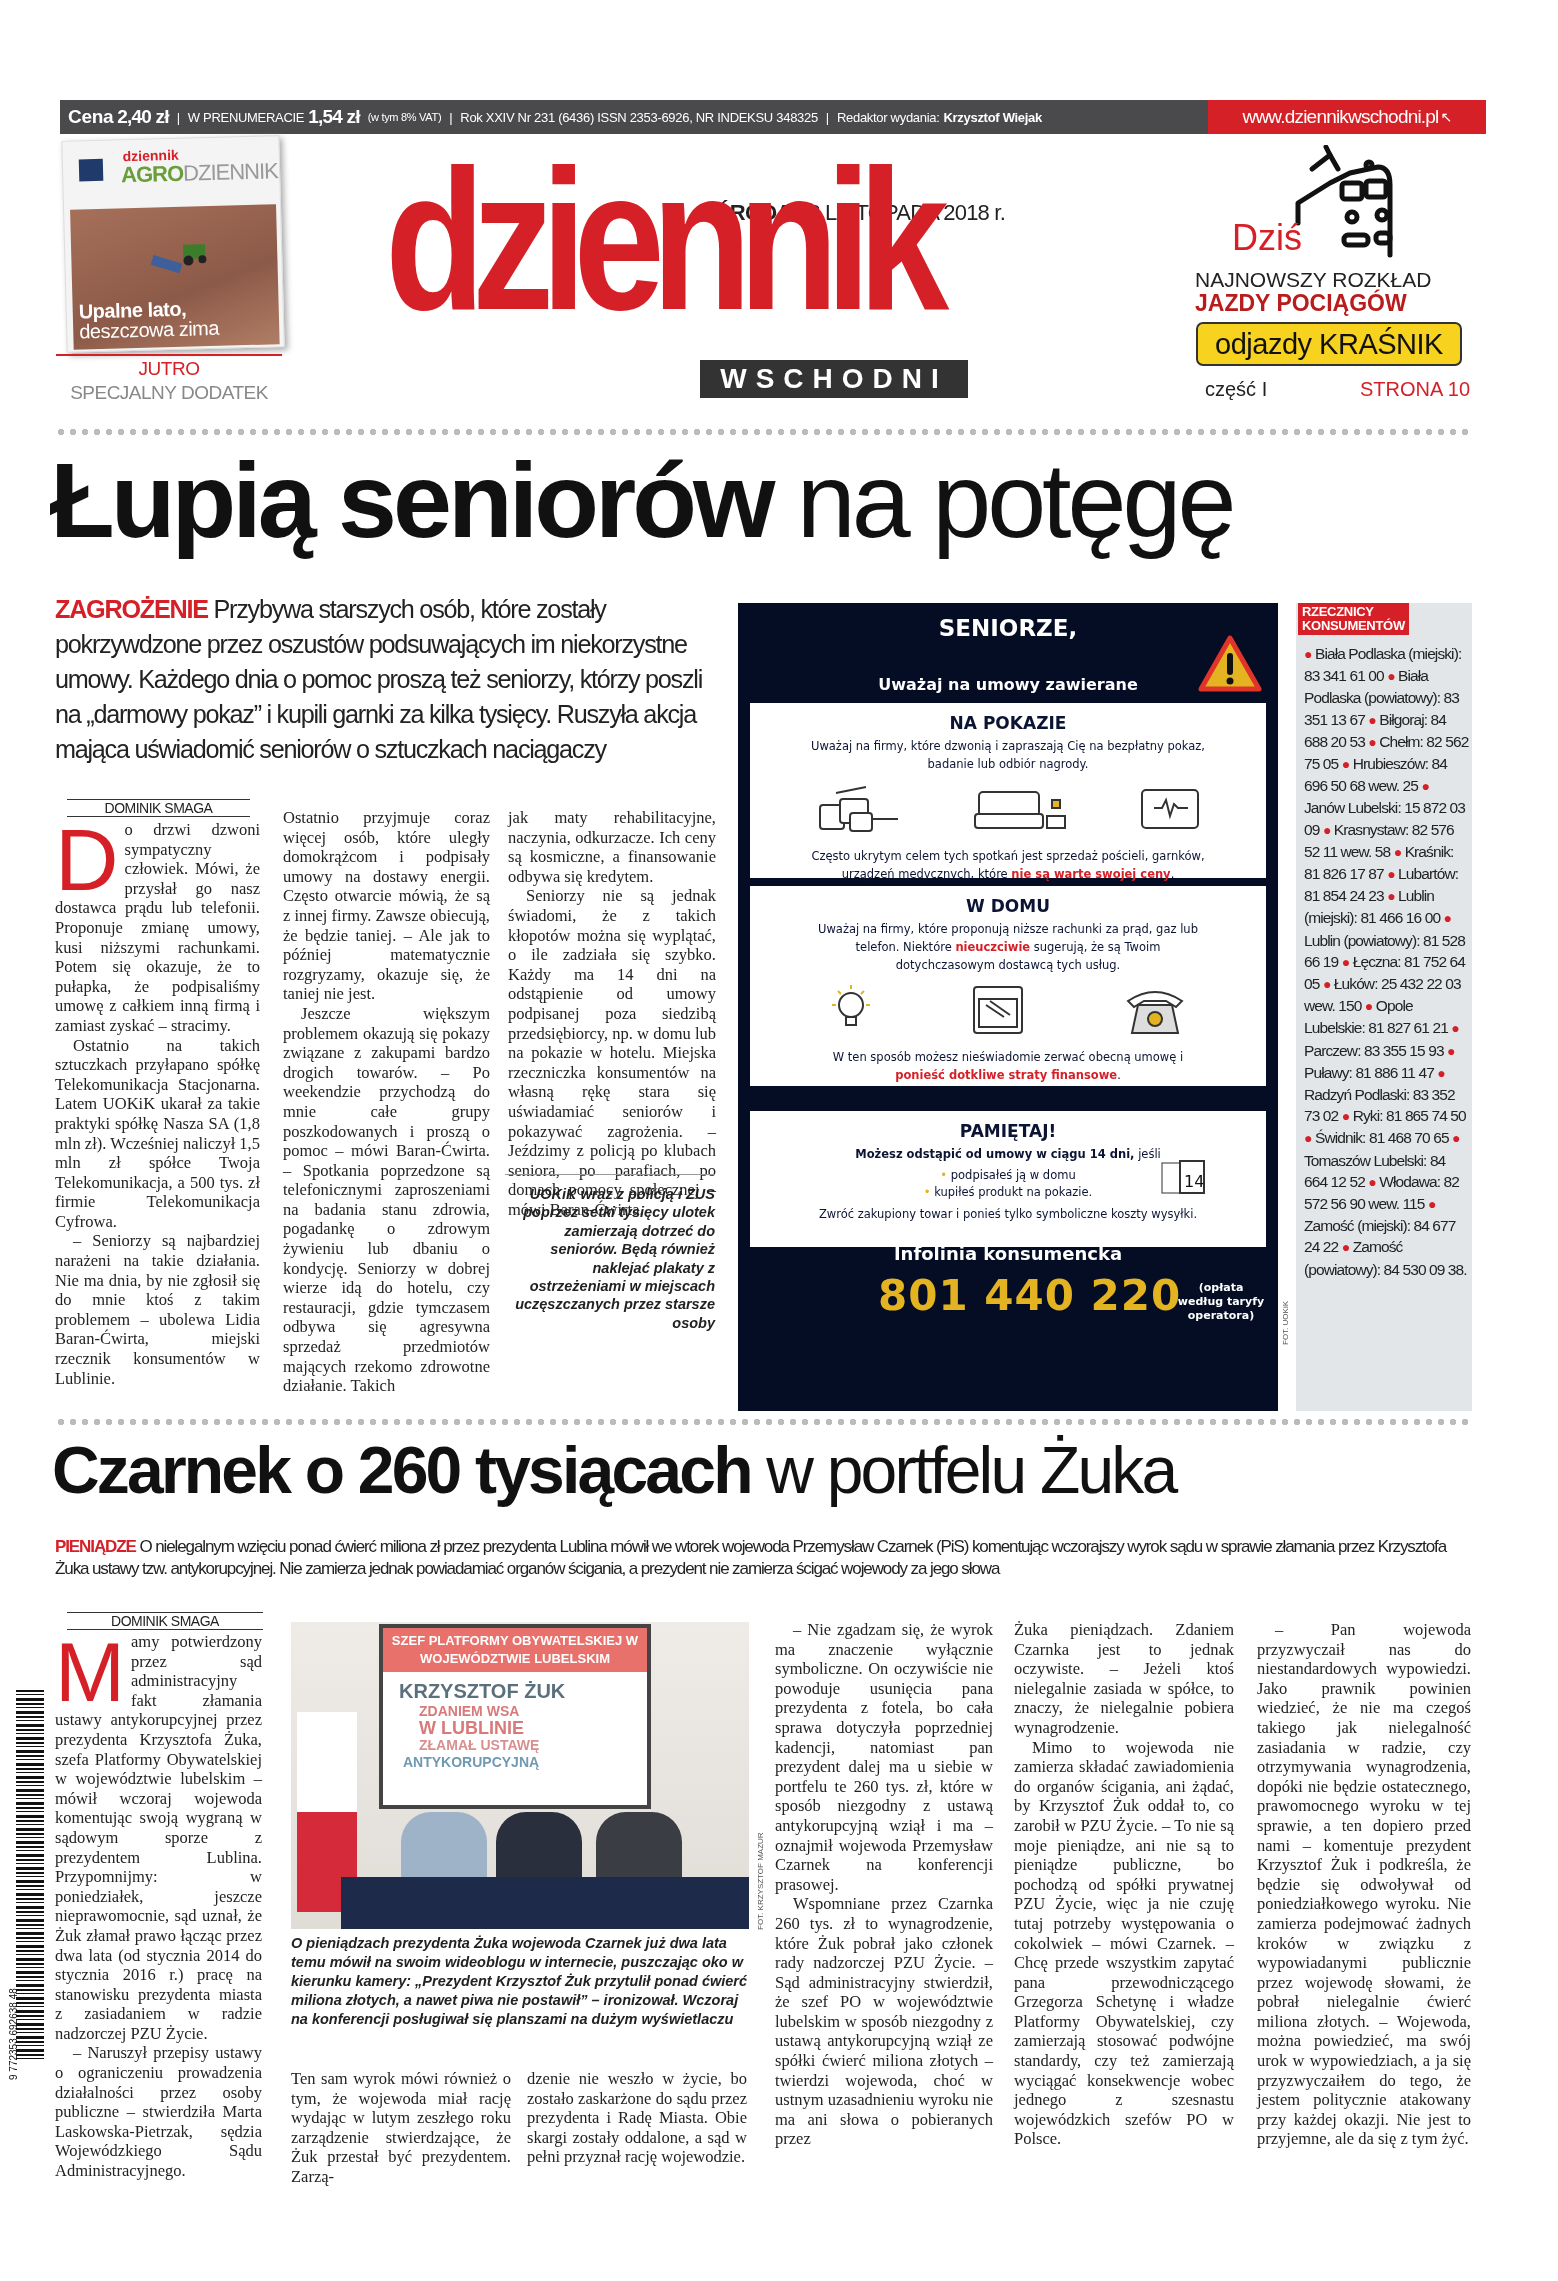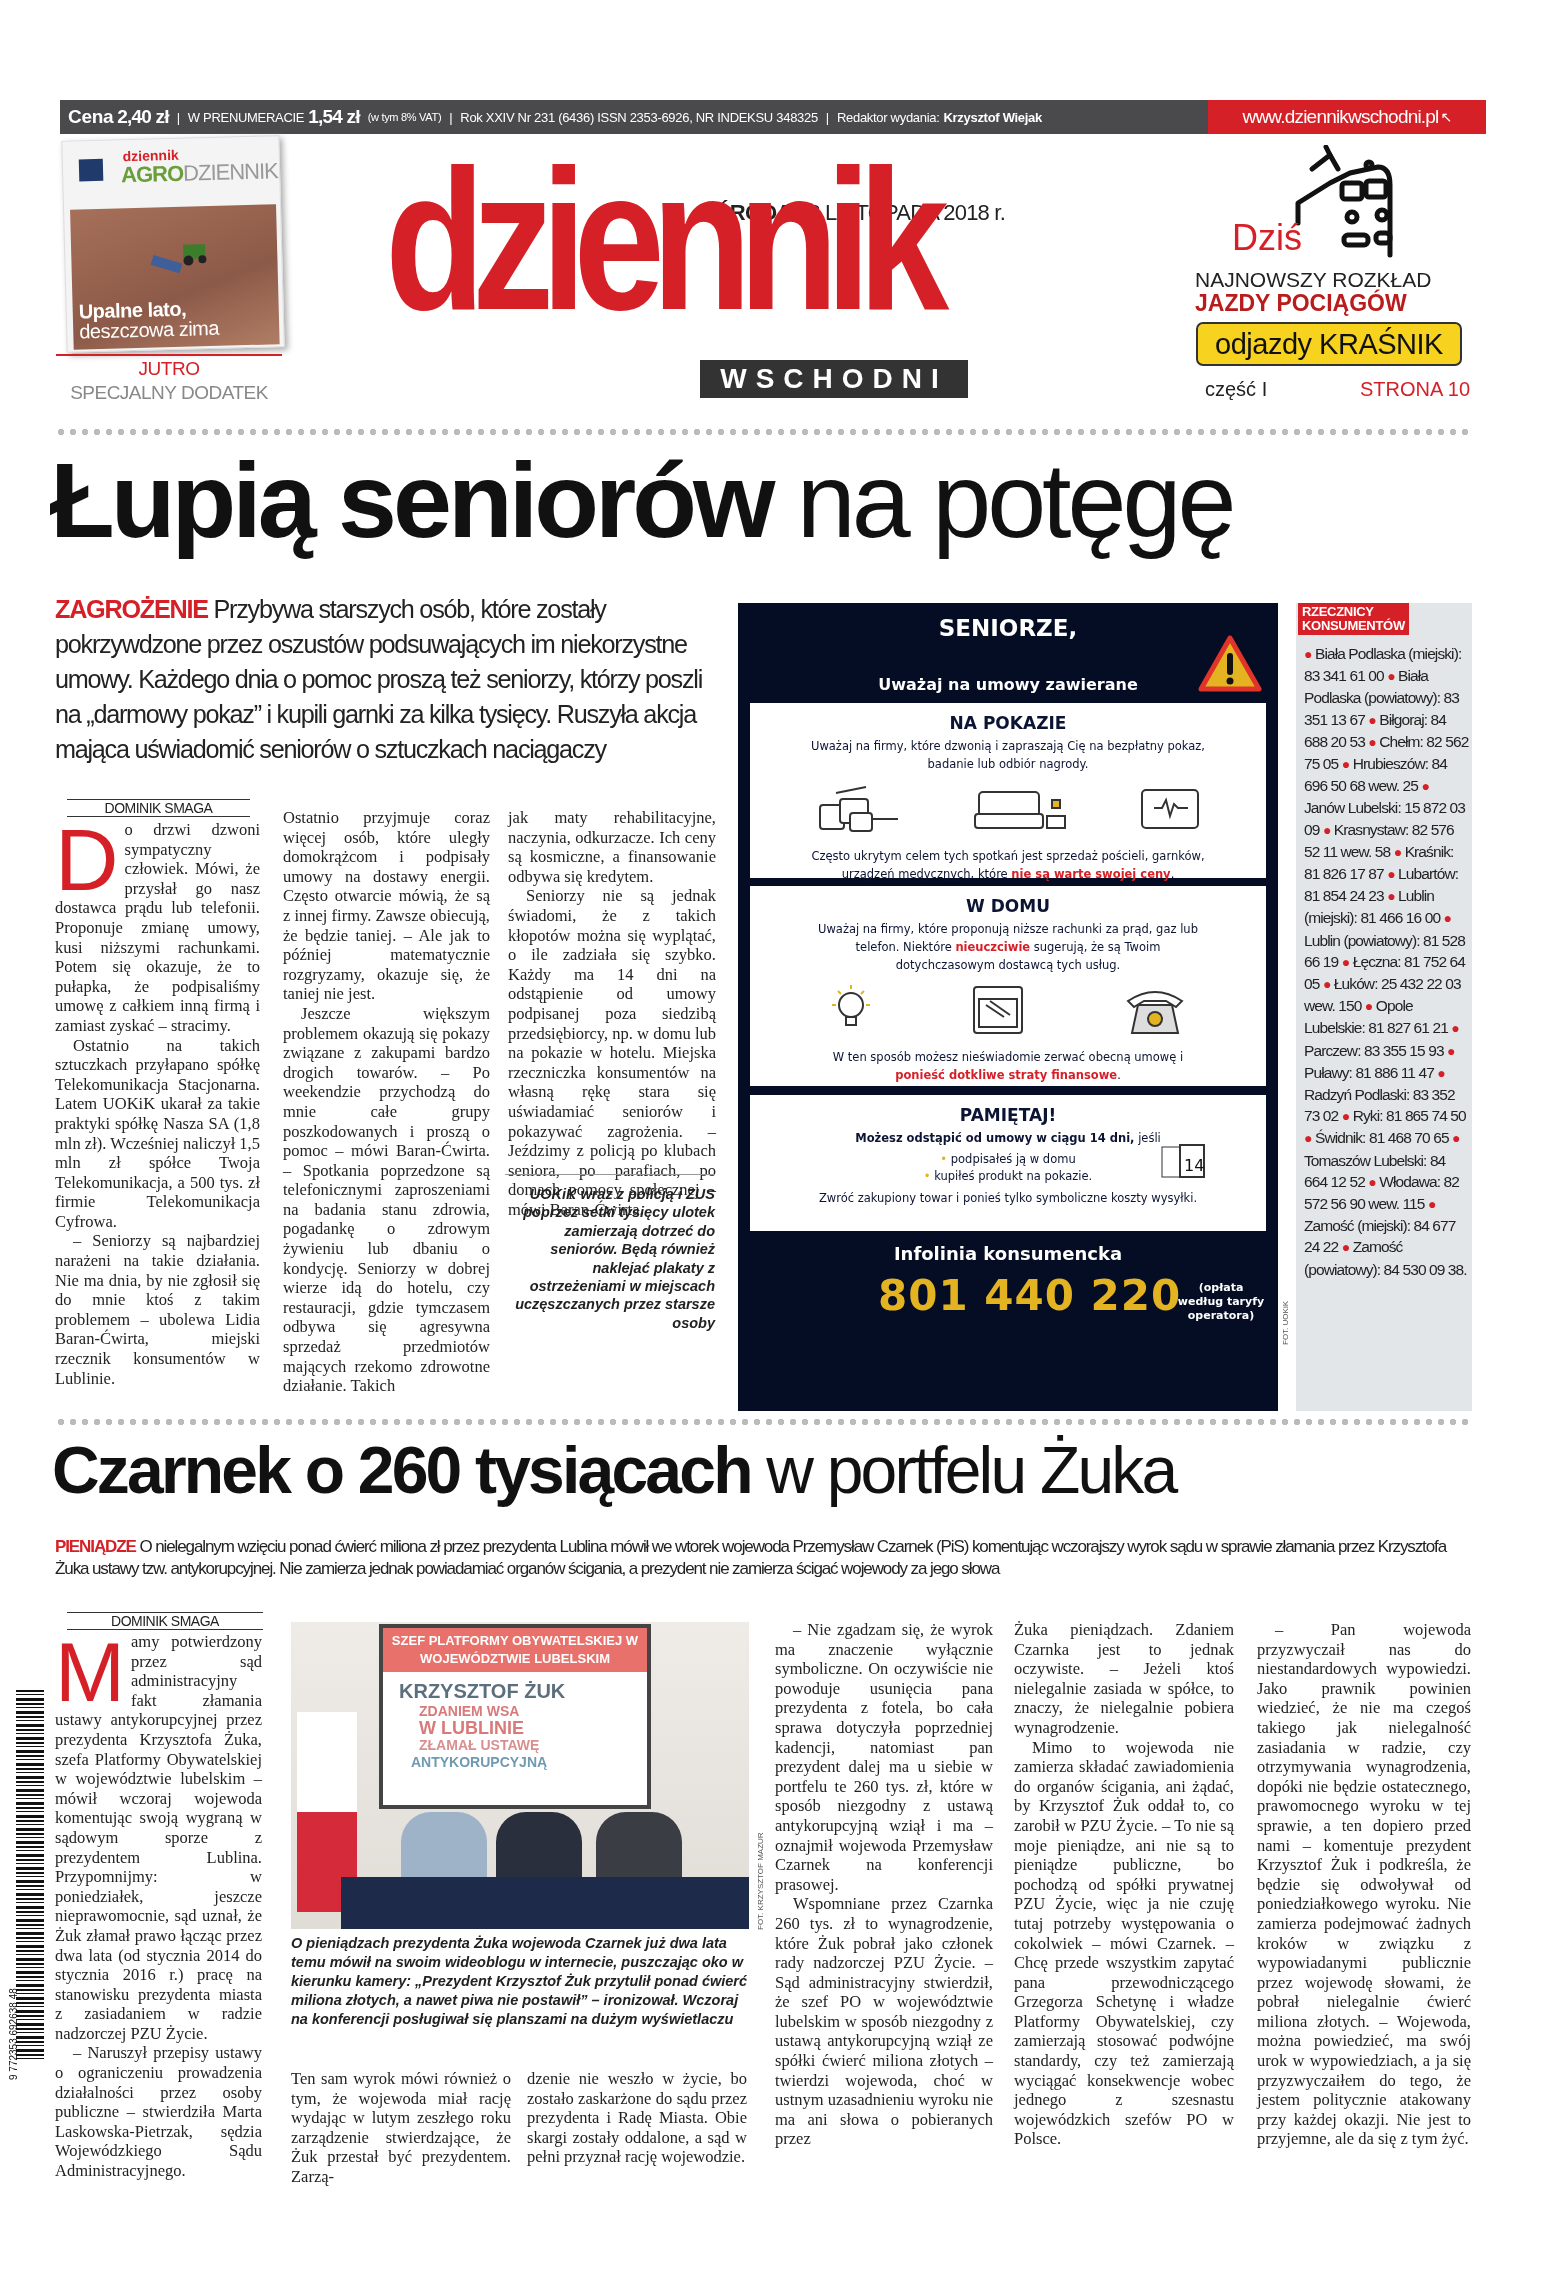--- a/index.html
+++ b/index.html
@@ -61,42 +61,42 @@
 #info{left:738px;top:603px;width:540px;height:808px;background:#050d24;color:#fff;font-family:"DejaVu Sans",sans-serif}
 #info .t1{position:absolute;left:0;width:540px;top:10px;text-align:center;font-weight:bold;font-size:23px;line-height:30px}
 #info .t2{position:absolute;left:0;width:540px;top:72px;text-align:center;font-weight:bold;font-size:16px}
 #warn{position:absolute;left:460px;top:32px}
 .ibox{position:absolute;left:12px;width:516px;background:#fff;color:#0c1433;text-align:center}
 .ibox h3{font-size:17px;font-weight:bold;margin-top:10px}
 .ibox .txt{font-size:11.5px;line-height:18px;margin-top:4px}
 .red{color:#d62027;font-weight:bold}
 #box1{top:100px;height:175px}
 #box2{top:283px;height:200px}
-#box3{top:492px;height:136px}
+#box3{top:508px;height:136px}
 .icons{display:flex;justify-content:space-around;align-items:center;height:62px;margin:6px 30px}
 #infol{position:absolute;left:0;width:540px;top:640px;text-align:center;font-weight:bold;font-size:18px}
 #phone{position:absolute;left:140px;top:668px;font-weight:bold;font-size:42px;color:#e3b321;letter-spacing:1px}
 #oplata{position:absolute;left:438px;top:678px;font-weight:bold;font-size:11px;text-align:center;line-height:14px}
 #fot1{left:1281px;top:1345px;font-size:8px;color:#555;font-family:"Liberation Sans",sans-serif;transform:rotate(-90deg);transform-origin:left top}
 
 #side{left:1296px;top:603px;width:176px;height:808px;background:#e2e6e8}
 #side .hd{position:absolute;left:2px;top:0;background:#d62027;color:#fff;font:bold 13px "Liberation Sans",sans-serif;line-height:14px;padding:2px 4px;letter-spacing:-0.3px}
 #side .list{position:absolute;left:8px;top:40px;width:166px;font-family:"Liberation Sans",sans-serif;font-size:15.5px;line-height:21.2px;letter-spacing:-0.9px;color:#222}
 .bul{color:#d62027;font-size:14px}
 
 #h2{left:52px;top:1428px;font-family:"Liberation Sans",sans-serif;font-size:66px;line-height:84px;letter-spacing:-2.8px;color:#111;white-space:nowrap}
 #h2 b{font-weight:bold}
 #lead2{left:55px;top:1536px;width:1415px;font-family:"Liberation Sans",sans-serif;font-size:17px;line-height:22px;letter-spacing:-1.1px;color:#222}
 #d1{left:55px;top:1632px;width:207px}
 #photo{left:291px;top:1622px;width:458px;height:307px;background:linear-gradient(#efece8,#e0dcd6);overflow:hidden}
 #screen{position:absolute;left:88px;top:2px;width:272px;height:185px;background:#fff;border:4px solid #444}
 #screen .band{background:#e8716b;color:#fff;font:bold 13px "Liberation Sans",sans-serif;text-align:center;padding:4px 0;line-height:18px}
 #screen .n{color:#5b6f7c;font:bold 20px "Liberation Sans",sans-serif;padding:8px 0 0 16px}
 #screen .z{color:#d97a7a;font:bold 14px "Liberation Sans",sans-serif;padding-left:36px;line-height:17px}
-#screen .a{color:#6f9ab2;font:bold 14px "Liberation Sans",sans-serif;padding-left:28px}
+#screen .a{color:#6f9ab2;font:bold 14px "Liberation Sans",sans-serif;padding-left:20px}
 #flag{position:absolute;left:6px;top:90px;width:60px;height:200px;background:linear-gradient(#fff 50%,#d42a3a 50%)}
 #table{position:absolute;left:50px;top:255px;width:408px;height:55px;background:#1e2a4a}
 .person{position:absolute;top:190px;width:86px;height:70px;border-radius:30px 30px 0 0}
 #cap{left:291px;top:1934px;width:458px;font-family:"Liberation Sans",sans-serif;font-style:italic;font-weight:bold;font-size:14.5px;line-height:19px;color:#222}
 #fot2{left:756px;top:1930px;font-size:8px;color:#555;font-family:"Liberation Sans",sans-serif;transform:rotate(-90deg);transform-origin:left top}
 #d2{left:291px;top:2069px;width:220px}
 #d3{left:527px;top:2069px;width:220px}
 #d4{left:775px;top:1620px;width:218px}
 #d5{left:1014px;top:1620px;width:220px}
 #d6{left:1257px;top:1620px;width:214px}

